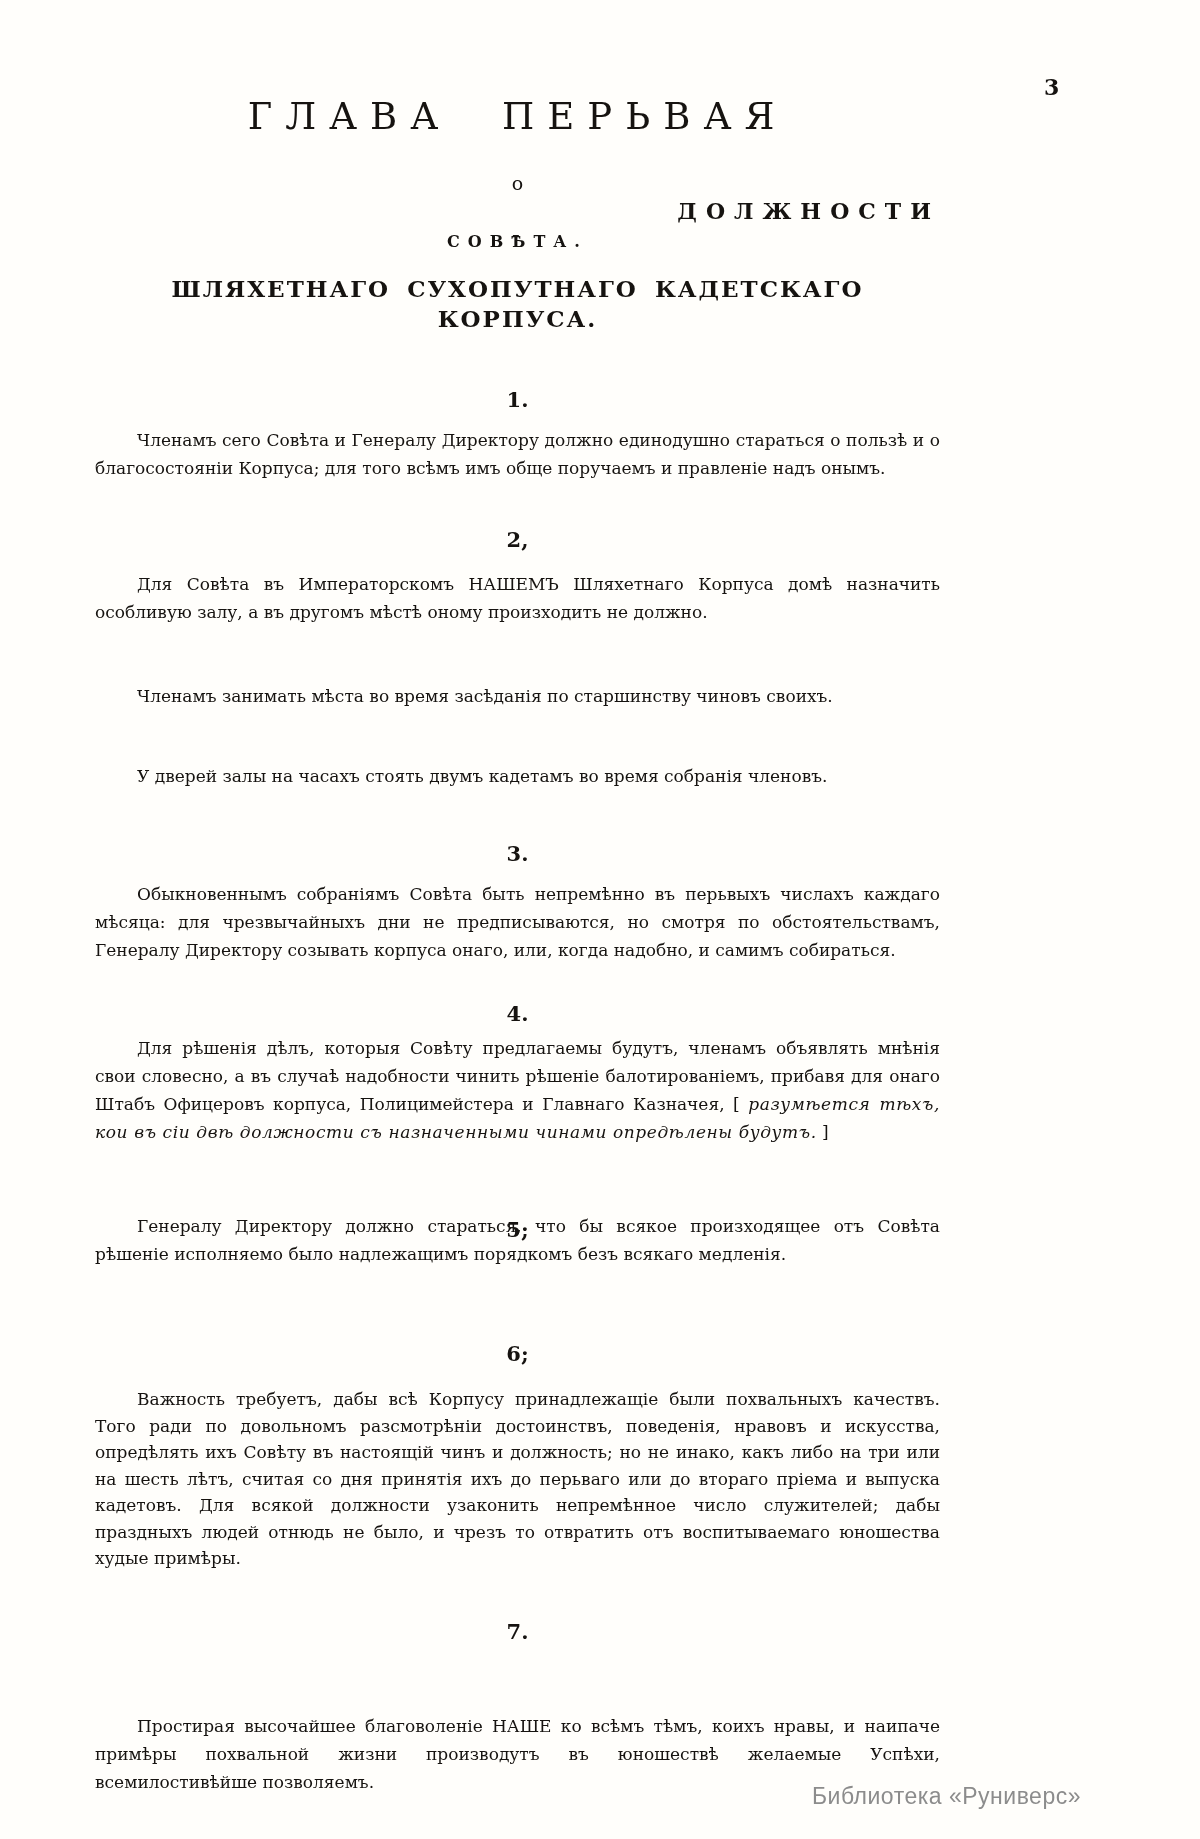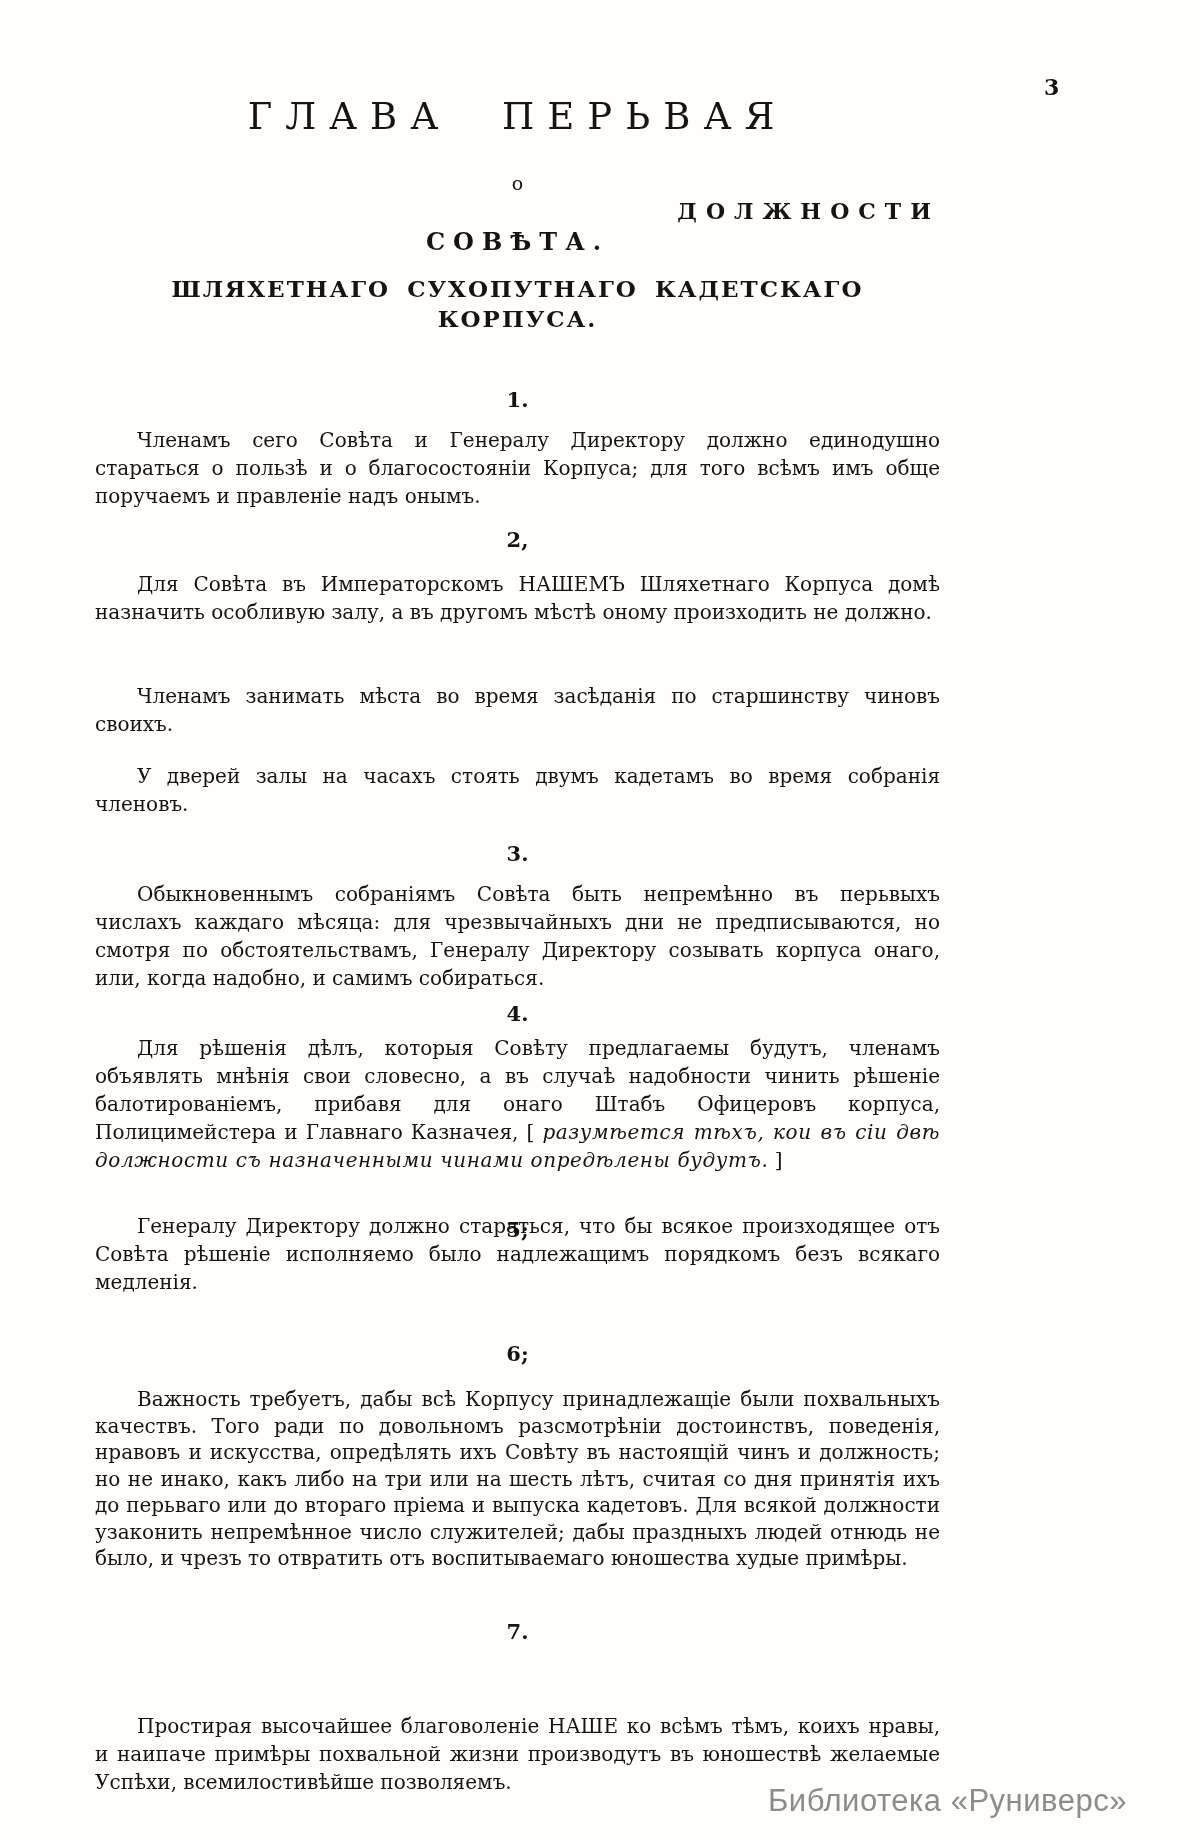--- a/index.html
+++ b/index.html
@@ -23,49 +23,49 @@
   .chapter{
     font-size:37px;font-weight:normal;
     letter-spacing:13px;word-spacing:26px;
     line-height:46px;margin:0 0 32px 0;
   }
   .sub-o{font-size:19px;line-height:22px;margin:0 0 4px 0;}
   .sub-dolzhnosti{
     font-size:22px;letter-spacing:9px;line-height:26px;margin:0 0 6px 0;font-weight:bold;text-align:right;
   }
   .sub-soveta{
-    font-size:24px;letter-spacing:8px;line-height:24px;margin:0 0 20px 0;font-weight:bold;
+    font-size:16px;letter-spacing:8px;line-height:24px;margin:0 0 20px 0;font-weight:bold;
   }
   .corps{
     font-size:23px;font-weight:bold;letter-spacing:2px;word-spacing:7px;
     line-height:30px;margin:4px;
   }
   .secnum{
     position:absolute;left:95px;width:845px;
     text-align:center;font-size:21px;font-weight:bold;line-height:24px;
   }
   .para{
     position:absolute;left:95px;width:845px;
-    font-size:20px;line-height:28px;
+    font-size:17px;line-height:28px;
     text-align:justify;text-indent:42px;
     margin:0;
   }
   .s6p{line-height:26.5px;}
   .it{font-style:italic;letter-spacing:0.6px;}
   .s1n{top:388px} .s1p{top:426px}
   .s2n{top:528px} .s2p0{top:570px} .s2p1{top:682px} .s2p2{top:762px}
   .s3n{top:842px} .s3p{top:880px}
   .s4n{top:1002px} .s4p{top:1034px}
   .s5n{top:1218px} .s5p{top:1212px}
   .s6n{top:1342px} .s6p{top:1386px}
   .s7n{top:1620px} .s7p{top:1712px}
   .watermark{
-    position:absolute;top:1783px;left:768px;
+    position:absolute;top:1783px;left:812px;
     font-family:"Liberation Sans","DejaVu Sans",sans-serif;
-    font-size:31px;color:#8c8c8c;letter-spacing:0.5px;
+    font-size:23px;color:#8c8c8c;letter-spacing:0.5px;
   }
 </style>
 </head>
 <body>
 
 <div class="page">
 
   <div class="pagenum">3</div>
 
   <div class="header">

